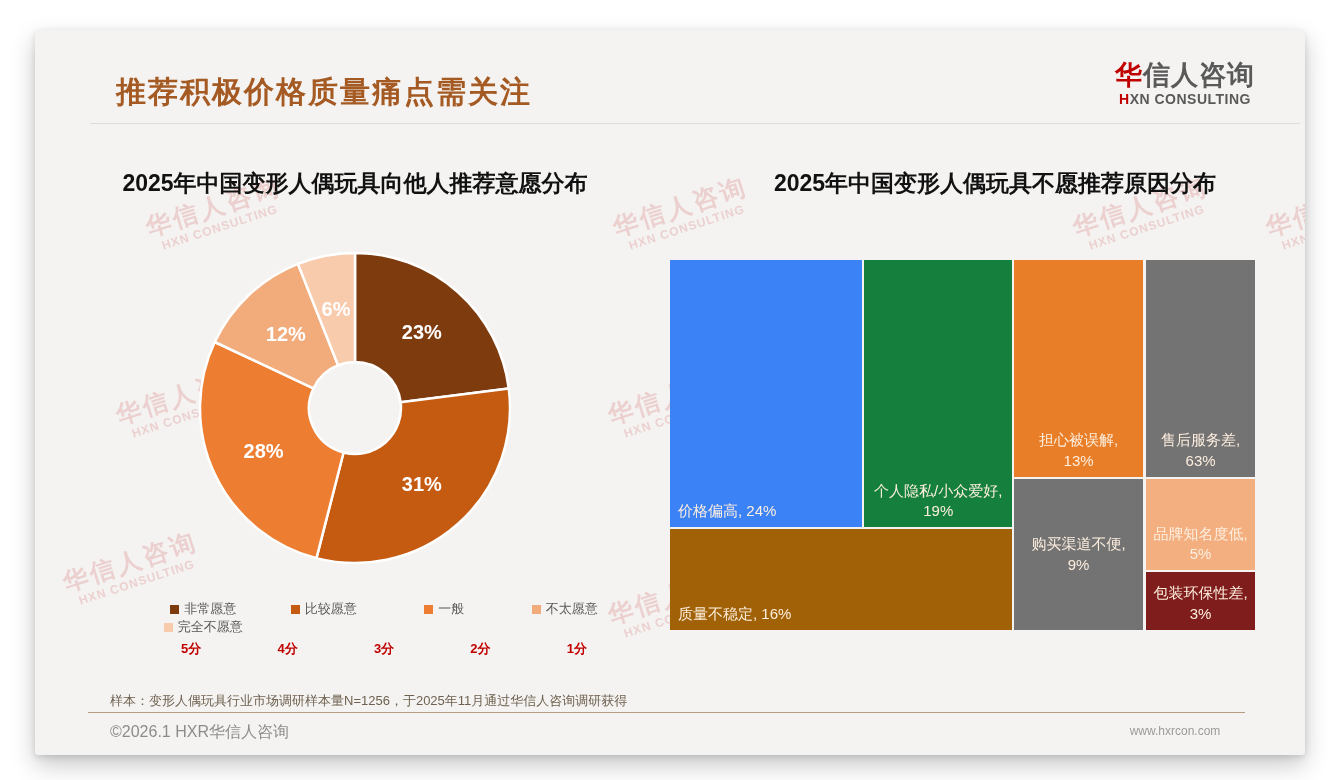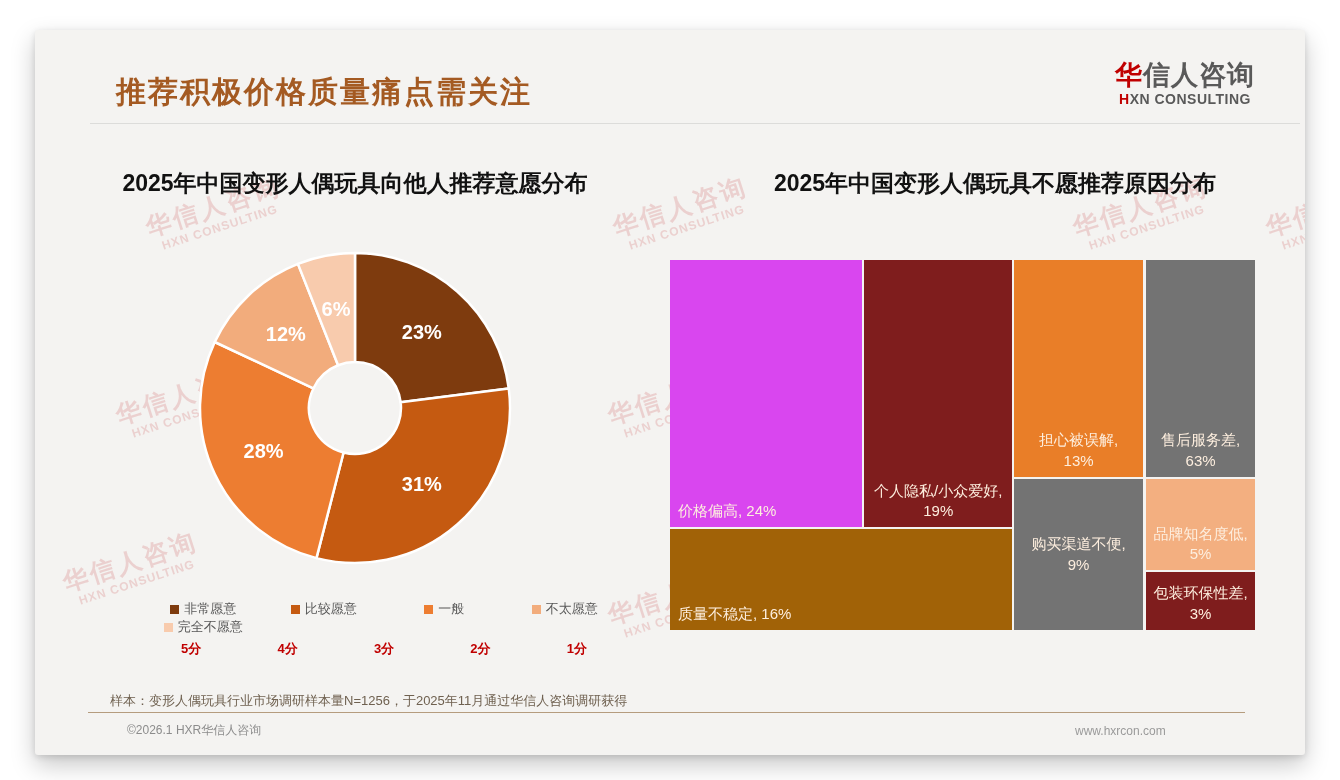--- a/index.html
+++ b/index.html
@@ -48,22 +48,22 @@
   
   #treemap { position:absolute; left:635px; top:230px; width:585px; height:370px; z-index:2; }
   .tm-cell { position:absolute; display:flex; flex-direction:column; justify-content:flex-end; color:#fdeede; overflow:hidden; }
   .tm-cell.inline-left { align-items:flex-start; padding:6px 8px; }
   .tm-cell.center { align-items:center; padding:6px 12px; text-align:center; }
   .tm-line { font-size:15px; line-height:1.35; white-space:nowrap; }
 
   
   #footnote { position:absolute; left:75px; top:662px; font-size:13px; color:#6f6150; z-index:2; }
   #footer-divider { position:absolute; left:53px; top:682px; width:1157px; height:1px; background:#b59c7e; z-index:2; }
-  #copyright { position:absolute; left:92px; top:692px; font-size:12px; color:#8c8c8c; z-index:2; }
-  #website { position:absolute; left:1040px; top:694px; width:200px; font-size:12px; color:#9a9a9a; z-index:2; }
+  #copyright { position:absolute; left:75px; top:692px; font-size:16px; color:#8c8c8c; z-index:2; }
+  #website { position:absolute; left:1040px; top:694px; width:200px; text-align:center; font-size:12px; color:#9a9a9a; z-index:2; }
 </style>
 </head>
 <body>
 
 <div id="stage">
   <div id="card">
 
     <div id="watermark-layer">
         <div class="watermark" style="left: 110px; top: 160px;">
           <div class="wm1">华信人咨询</div>
@@ -148,24 +148,24 @@
       </div>
     <div id="scores">
         <div class="score-item">5分</div>
         <div class="score-item">4分</div>
         <div class="score-item">3分</div>
         <div class="score-item">2分</div>
         <div class="score-item">1分</div>
       </div>
 
     <div id="treemap">
-        <div class="tm-cell inline-left" style="left: 0%; top: 0%; width: 32.8%; height: 72.2%; background: #d946ef;">
+        <div class="tm-cell inline-left" style="left: 0%; top: 0%; width: 32.8%; height: 72.2%; background: #3b82f6;">
           <div class="tm-line">价格偏高, 24%</div>
         </div>
-        <div class="tm-cell center" style="left: 33.2%; top: 0%; width: 25.3%; height: 72.2%; background: #7f1d1d;">
+        <div class="tm-cell center" style="left: 33.2%; top: 0%; width: 25.3%; height: 72.2%; background: #15803d;">
           <div class="tm-line">个人隐私/小众爱好,</div>
           <div class="tm-line">19%</div>
         </div>
         <div class="tm-cell inline-left" style="left: 0%; top: 72.7%; width: 58.5%; height: 27.3%; background: #a16207;">
           <div class="tm-line">质量不稳定, 16%</div>
         </div>
         <div class="tm-cell center" style="left: 58.8%; top: 0%; width: 22.1%; height: 58.6%; background: rgb(233, 126, 40);">
           <div class="tm-line">担心被误解,</div>
           <div class="tm-line">13%</div>
         </div>

